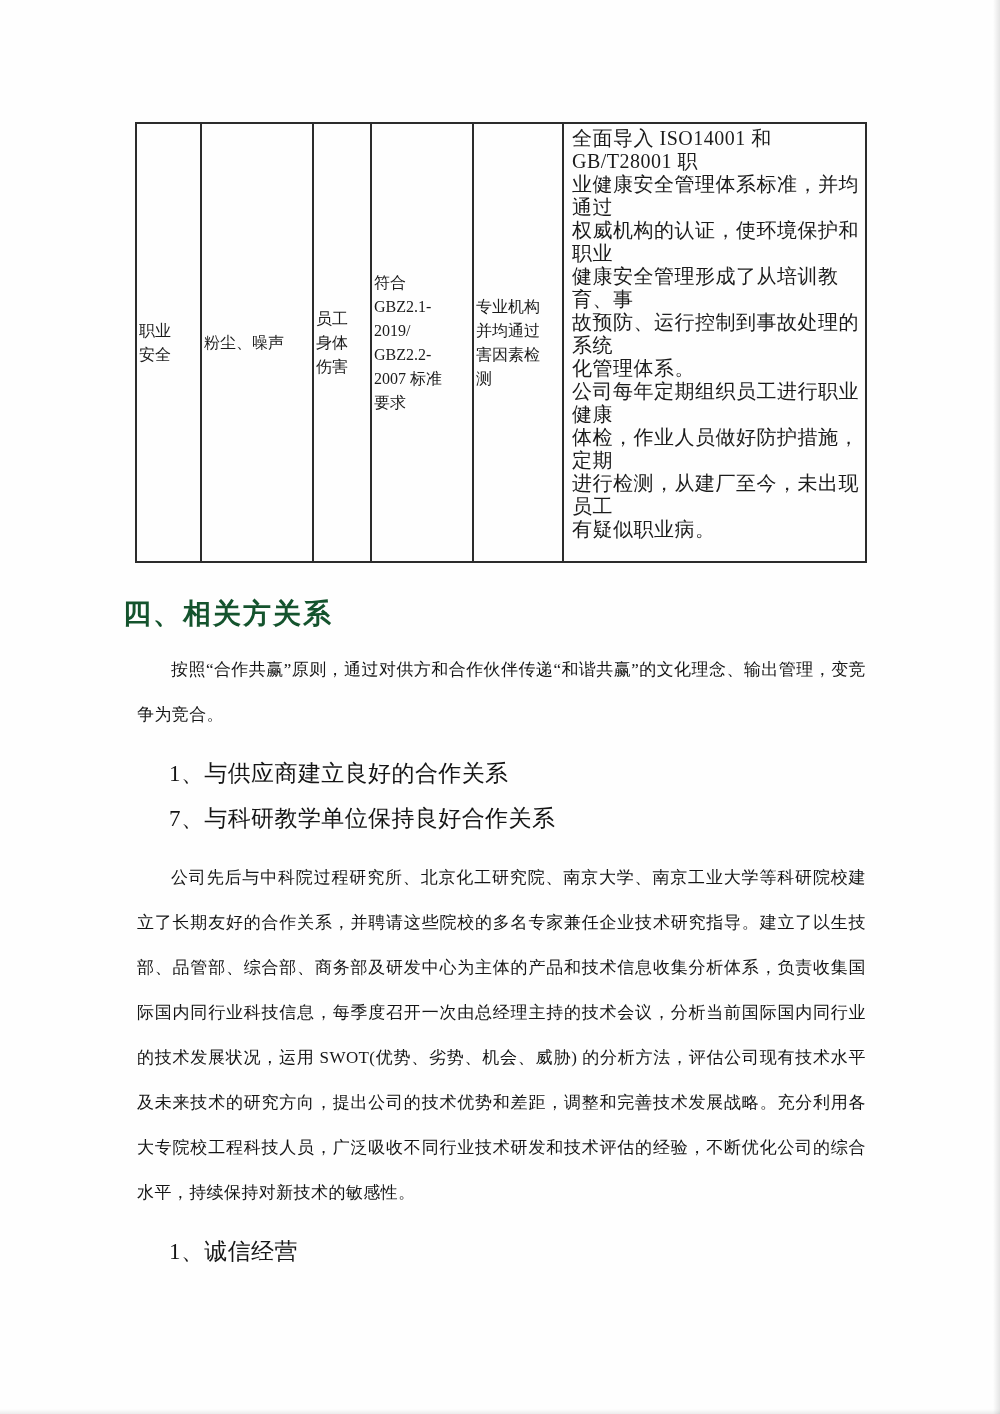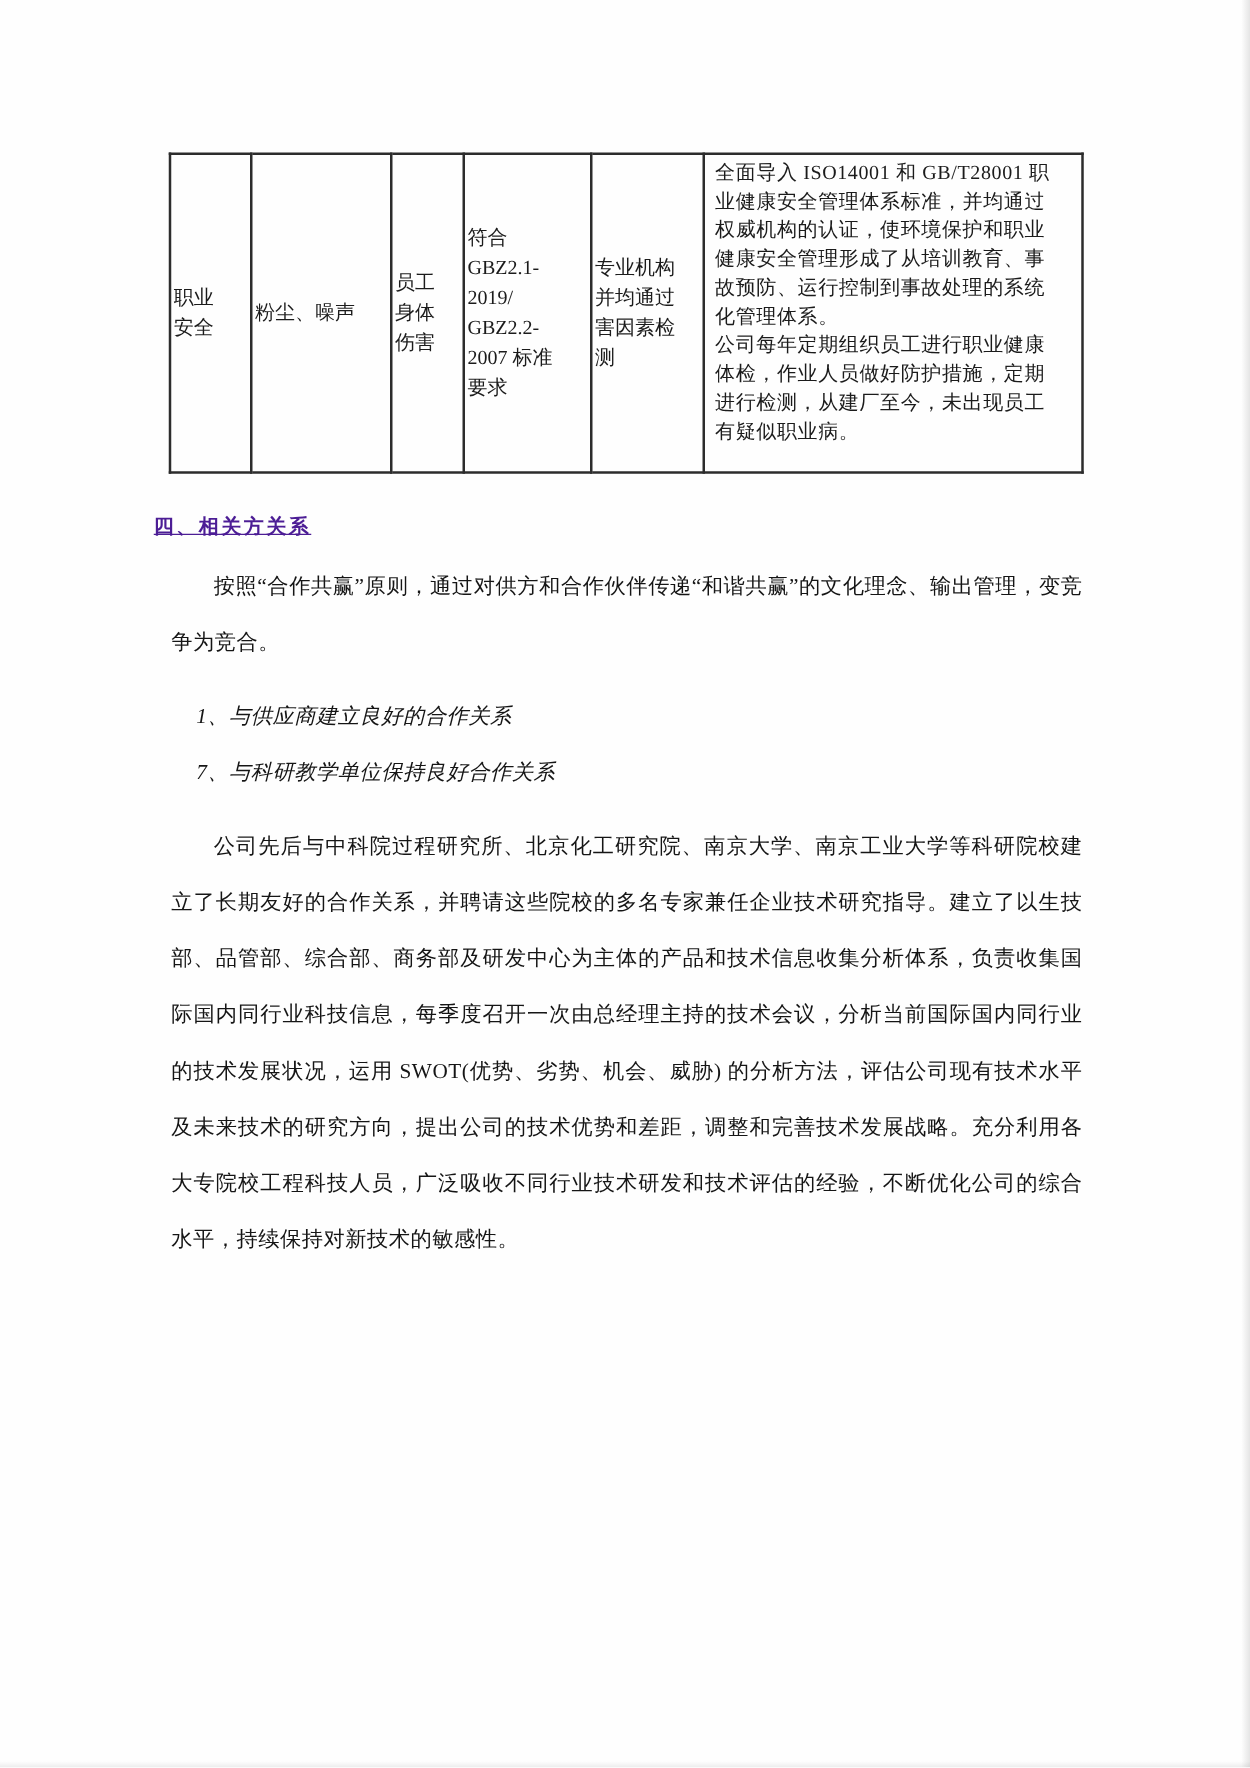--- a/index.html
+++ b/index.html
@@ -40,54 +40,52 @@
     vertical-align: middle;
     font-size: 16px;
     line-height: 24px;
     white-space: pre-line;
     padding: 4px 2px;
     color: #1b1b1b;
   }
   table.hazard td.desc {
     text-align: left;
     vertical-align: top;
-    font-size: 16px;
+    font-size: 20px;
     line-height: 23px;
     letter-spacing: 0.5px;
     padding: 3px 4px 20px 8px;
   }
   
   .h-section {
     font-family: "Liberation Sans", "DejaVu Sans", sans-serif;
     font-weight: bold;
-    font-size: 16px;
+    font-size: 28px;
     letter-spacing: 2px;
-    color: #4c1d95;
+    color: #14532d;
     margin: 0;
-    text-decoration: underline;
   }
   .h-four  { margin: 32px 0 8px 0; }
   .h-five  { margin: 26px 0 16px 0; }
   .para {
     font-size: 17px;
     line-height: 45px;
     text-align: justify;
     text-indent: 2em;
     letter-spacing: 0.4px;
     margin: 14px;
     color: #151515;
   }
   .sub-title {
-    font-size: 17px;
+    font-size: 23px;
     line-height: 45px;
     text-indent: 2em;
     letter-spacing: 0.4px;
     margin: 0;
     color: #151515;
-    font-style: italic;
   }
 </style>
 </head>
 <body>
 
 <div class="sheet">
 
   <div class="content">
 
     <table class="hazard">
@@ -136,18 +134,19 @@
     <p class="para">按照“合作共赢”原则，通过对供方和合作伙伴传递“和谐共赢”的文化理念、输出管理，变竞争为竞合。</p>
 
     <p class="sub-title">1、与供应商建立良好的合作关系</p>
 
 
     <p class="sub-title">7、与科研教学单位保持良好合作关系</p>
 
     <p class="para">公司先后与中科院过程研究所、北京化工研究院、南京大学、南京工业大学等科研院校建立了长期友好的合作关系，并聘请这些院校的多名专家兼任企业技术研究指导。建立了以生技部、品管部、综合部、商务部及研发中心为主体的产品和技术信息收集分析体系，负责收集国际国内同行业科技信息，每季度召开一次由总经理主持的技术会议，分析当前国际国内同行业的技术发展状况，运用 SWOT(优势、劣势、机会、威胁) 的分析方法，评估公司现有技术水平及未来技术的研究方向，提出公司的技术优势和差距，调整和完善技术发展战略。充分利用各大专院校工程科技人员，广泛吸收不同行业技术研发和技术评估的经验，不断优化公司的综合水平，持续保持对新技术的敏感性。</p>
 
 
+    <p class="sub-title">1、诚信经营</p>
 
   </div>
 
   <div class="edge-right"></div>
   <div class="edge-bottom"></div>
 </div>
 
 </body></html>

